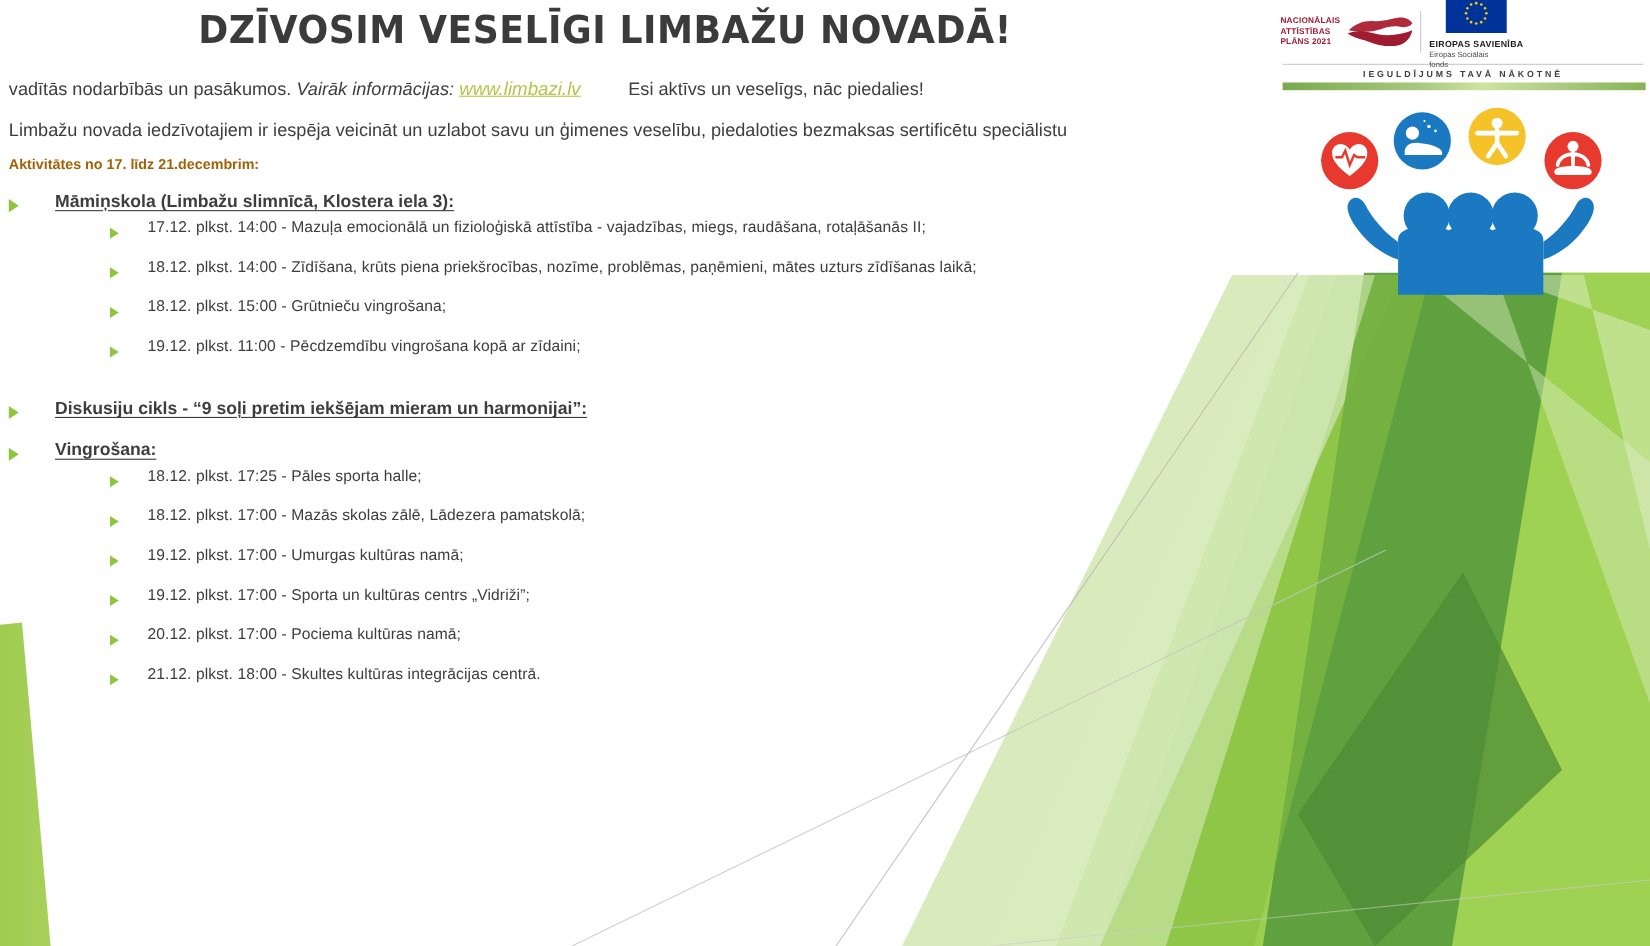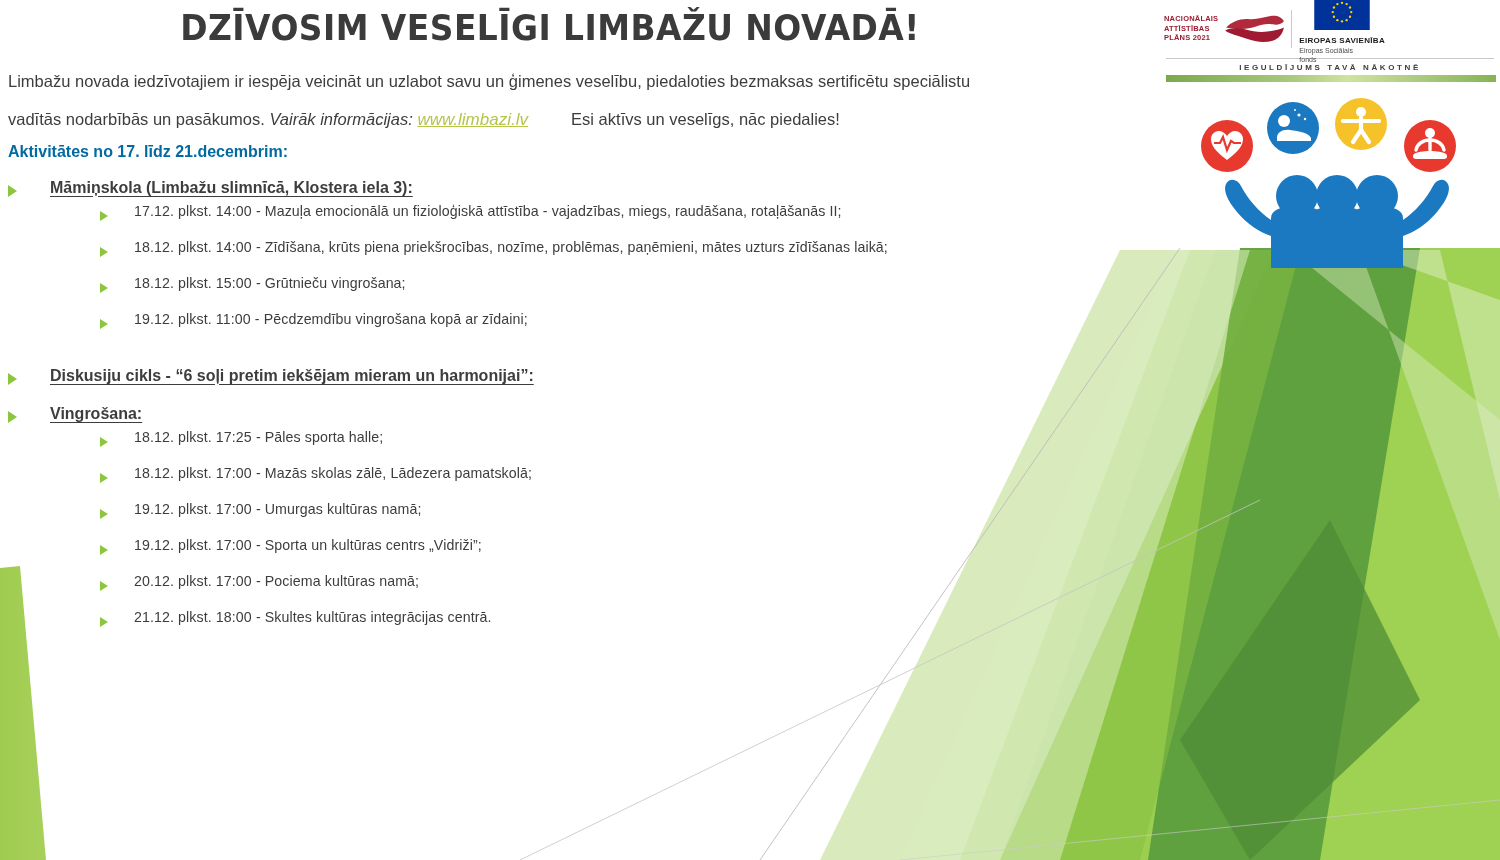--- a/index.html
+++ b/index.html
@@ -136,23 +136,23 @@
   .intro .ital { font-style: italic; }
   .intro a.site-link {
     color: #b5c44a;
     font-style: italic;
     text-decoration: underline;
     font-size: 17px;
   }
   .gap { display: inline-block; width: 34px; }
   .act-head {
     margin: 4px 0 0 8px;
-    font-size: 16px;
-    font-weight: bold;
-    color: #0369a1;
+    font-size: 13px;
+    font-weight: bold;
+    color: #a16207;
   }
 
   ul.lvl1 { list-style: none; margin: 18px 0 0 0; padding: 0; }
   ul.lvl1 > li.group { margin-bottom: 0; }
   .group-head {
     display: flex;
     align-items: flex-start;
     gap: 0;
     margin: 0 0 0 4px;
   }
@@ -324,28 +324,28 @@
         <path d="M218,132 C230,124 242,110 248,98 C252,90 260,90 263,96 C266,102 262,112 252,124 C242,136 230,144 218,148 Z"></path>
       </g>
     </svg>
   </div>
 
   <div class="content">
 
     <div class="title">DZĪVOSIM VESELĪGI LIMBAŽU NOVADĀ!</div>
 
     <div class="intro">
-      <div>Limbažu novada iedzīvotajiem ir iespēja veicināt un uzlabot savu un ģimenes veselību, piedaloties bezmaksas sertificētu speciālistu</div>
       <div>
         <span>vadītās nodarbībās un pasākumos.</span>
         <span class="ital">Vairāk informācijas:</span>
         <a class="site-link" href="#">www.limbazi.lv</a>
         <span class="gap"></span>
         <span>Esi aktīvs un veselīgs, nāc piedalies!</span>
       </div>
+      <div>Limbažu novada iedzīvotajiem ir iespēja veicināt un uzlabot savu un ģimenes veselību, piedaloties bezmaksas sertificētu speciālistu</div>
     </div>
 
     <div class="act-head">Aktivitātes no 17. līdz 21.decembrim:</div>
 
     <ul class="lvl1">
       <li class="group">
         <div class="group-head">
           <span class="tri1"></span>
           <span class="group-title">Māmiņskola (Limbažu slimnīcā, Klostera iela 3):</span>
         </div>
@@ -367,21 +367,21 @@
               <span class="item-text">19.12. plkst. 11:00 - Pēcdzemdību vingrošana kopā ar zīdaini;</span>
             </li>
         </ul>
       </li>
 
       <li class="sec-gap"></li>
 
       <li class="group">
         <div class="group-head">
           <span class="tri1"></span>
-          <span class="group-title">Diskusiju cikls - “6 soļi pretim iekšējam mieram un harmonijai”:</span>
+          <span class="group-title">Diskusiju cikls - “9 soļi pretim iekšējam mieram un harmonijai”:</span>
         </div>
       </li>
 
       <li class="sec-gap"></li>
 
       <li class="group">
         <div class="group-head">
           <span class="tri1"></span>
           <span class="group-title">Vingrošana:</span>
         </div>

